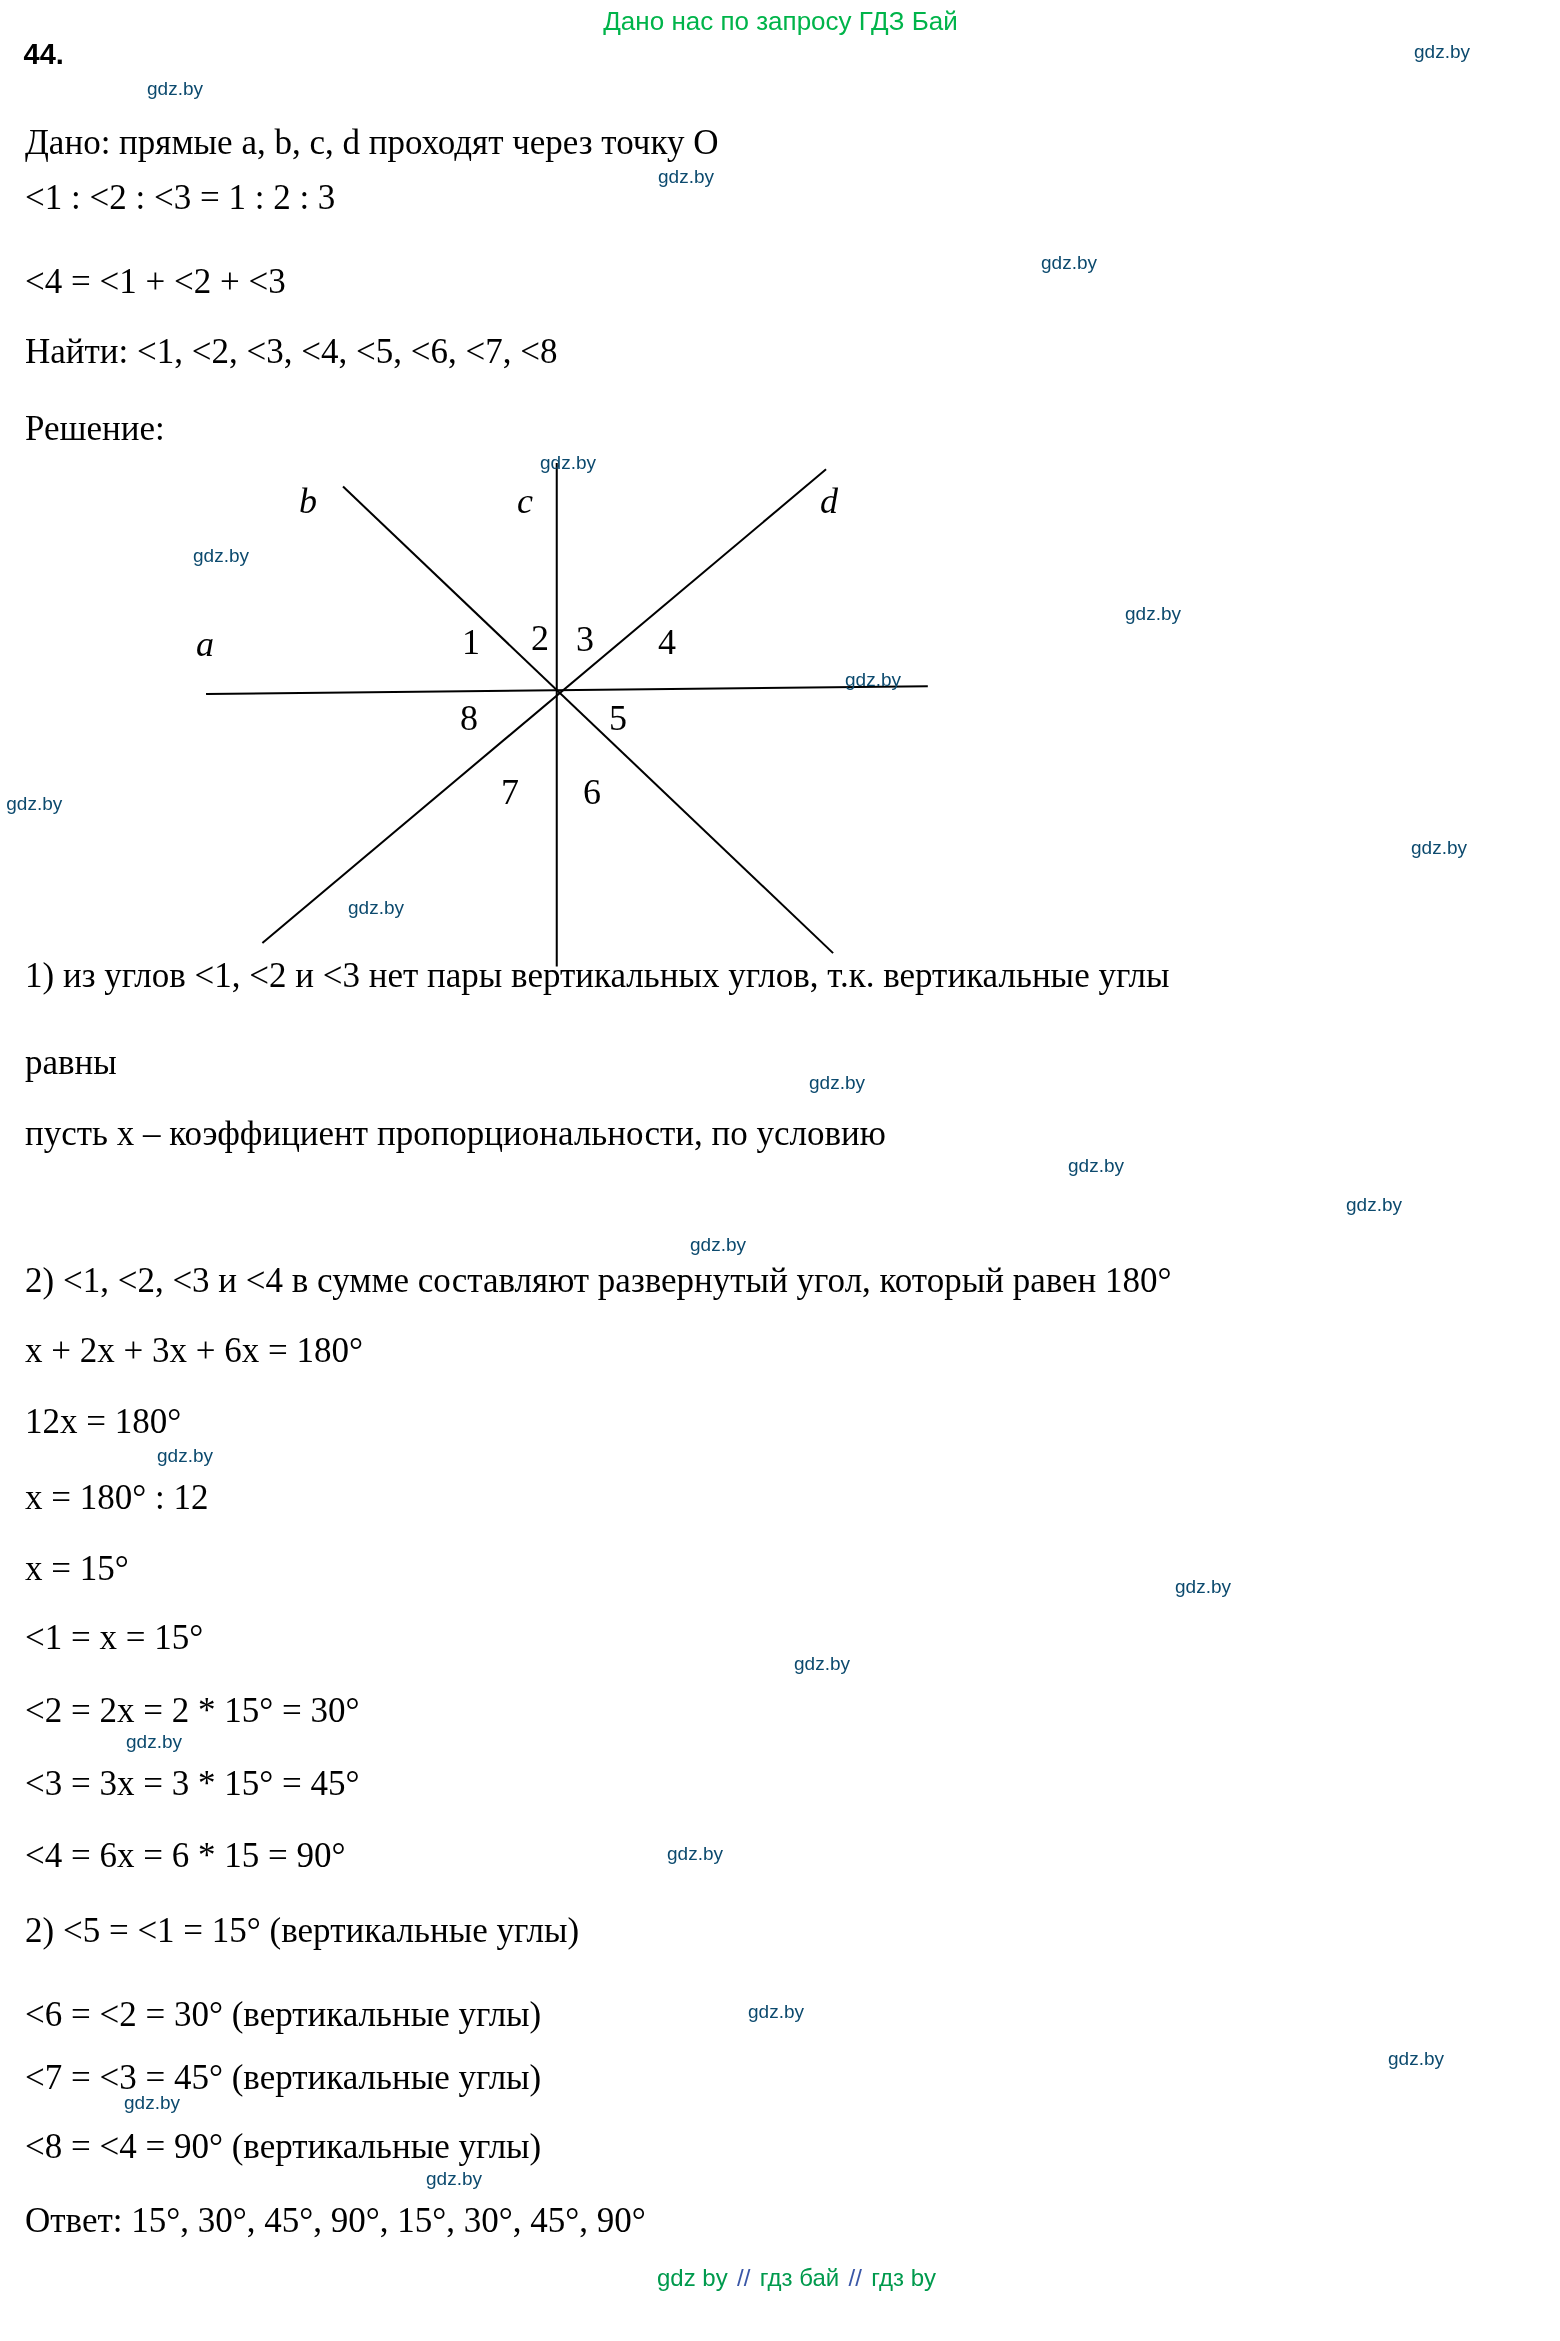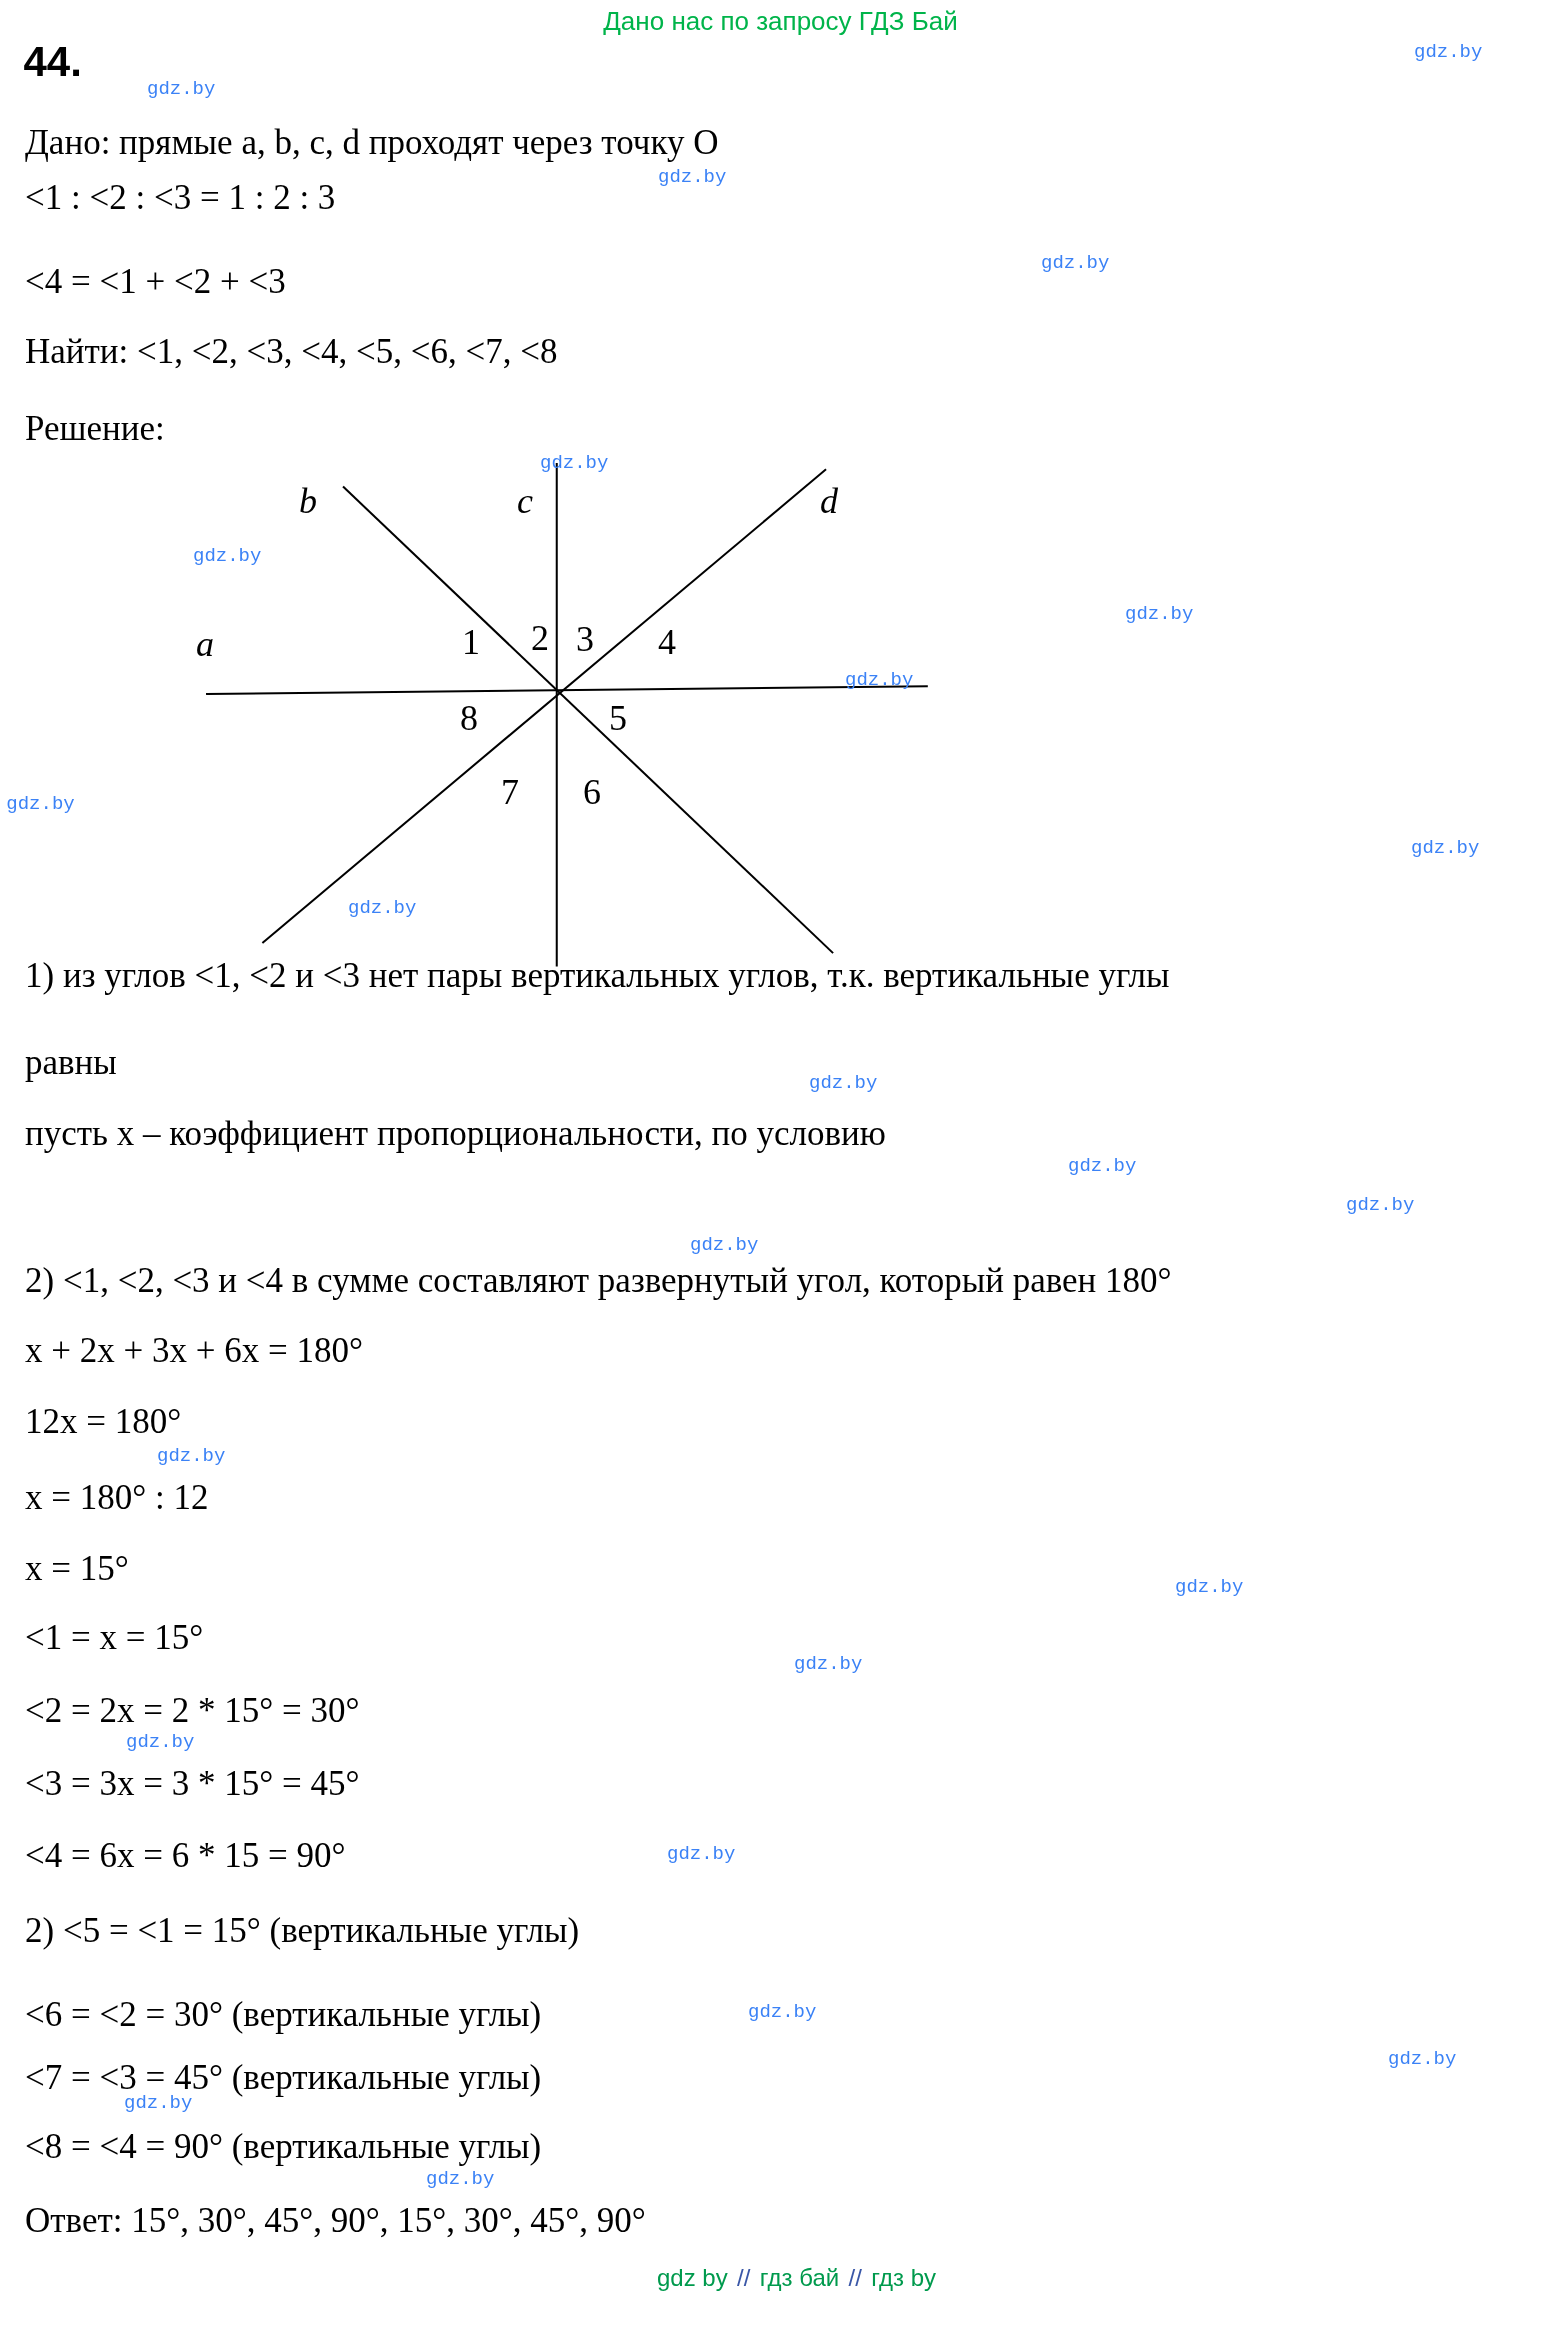--- a/index.html
+++ b/index.html
@@ -18,36 +18,36 @@
     text-align:center;
     font-family:"Liberation Sans", sans-serif;
     font-size:26px;
     color:#00b44a;
   }
   .problem-number{
     position:absolute;
     left:23.5px; top:38px;
     font-family:"Liberation Sans", sans-serif;
     font-weight:bold;
-    font-size:42px;
+    font-size:29px;
     color:#000;
   }
   .tline{
     position:absolute;
     left:25px;
     font-size:35px;
     line-height:44px;
     white-space:pre;
     color:#000;
   }
   .wm{
     position:absolute;
-    font-family:Liberation Mono, monospace;
+    font-family:Liberation Sans, sans-serif;
     font-size:19px;
-    color:#3b82f6;
+    color:#0c4a6e;
     white-space:nowrap;
   }
   .diagram-svg{
     position:absolute;
     left:0; top:438px;
     width:1018px; height:548px;
   }
   .dlabel{
     position:absolute;
     font-size:36px;

